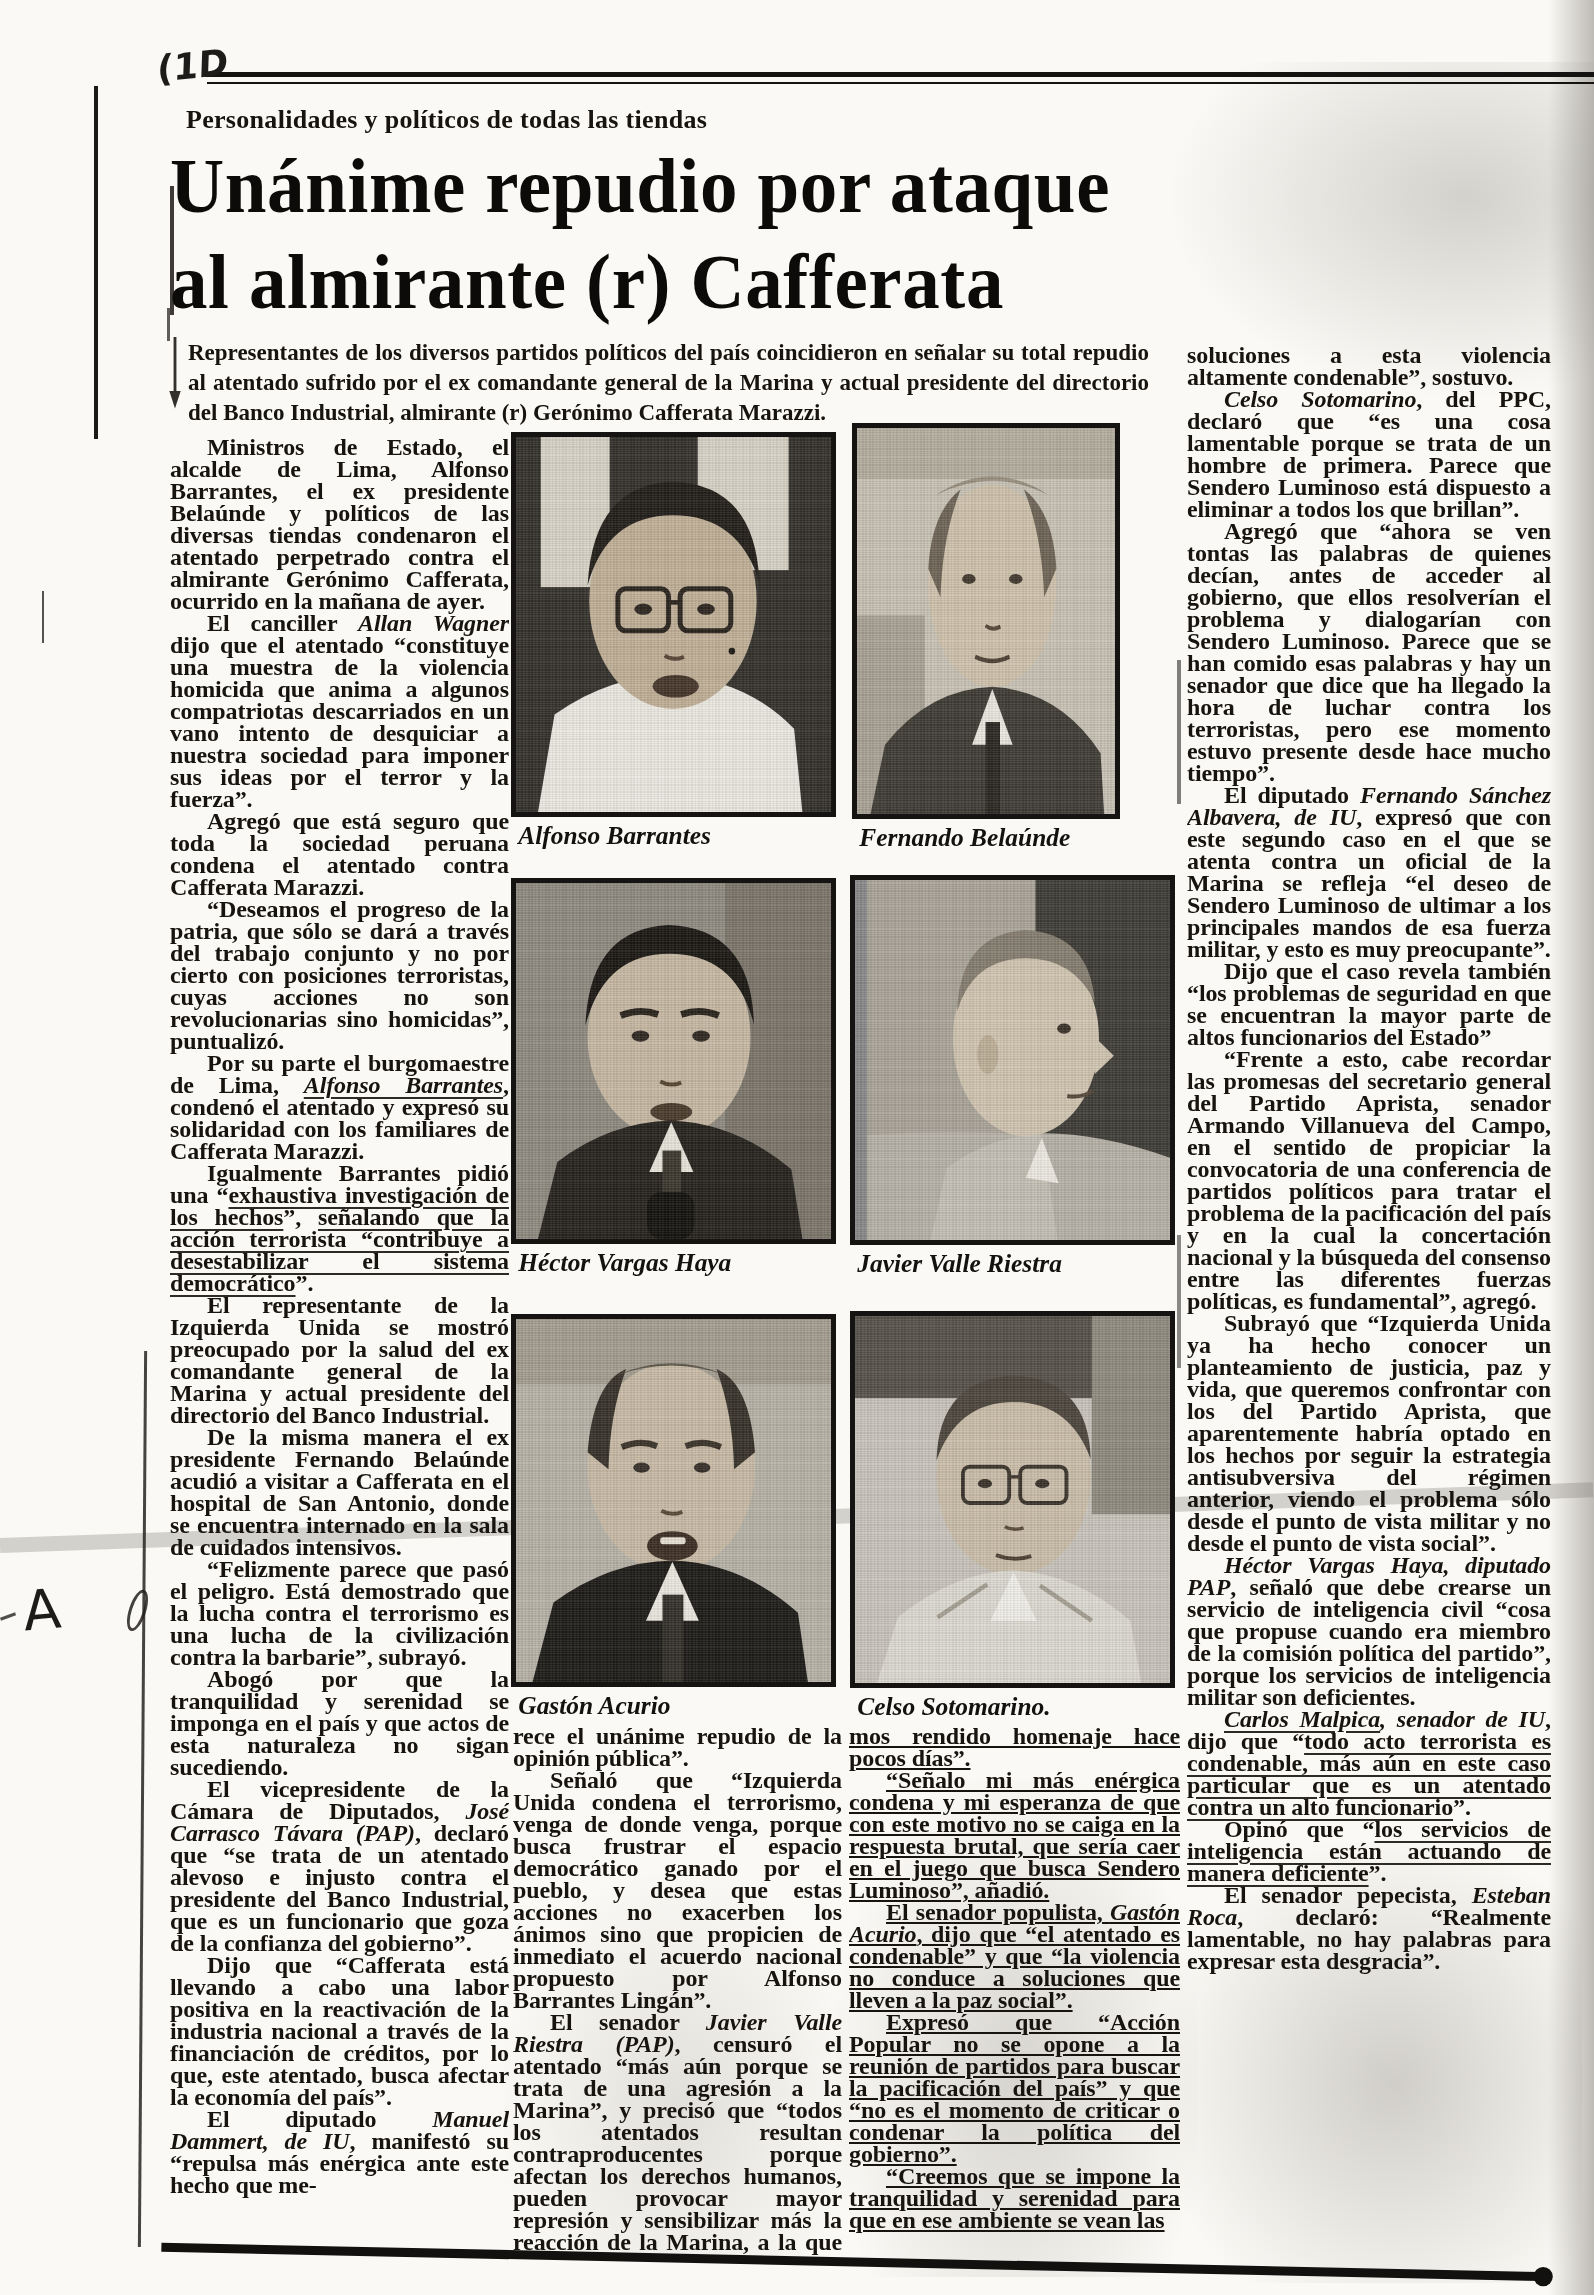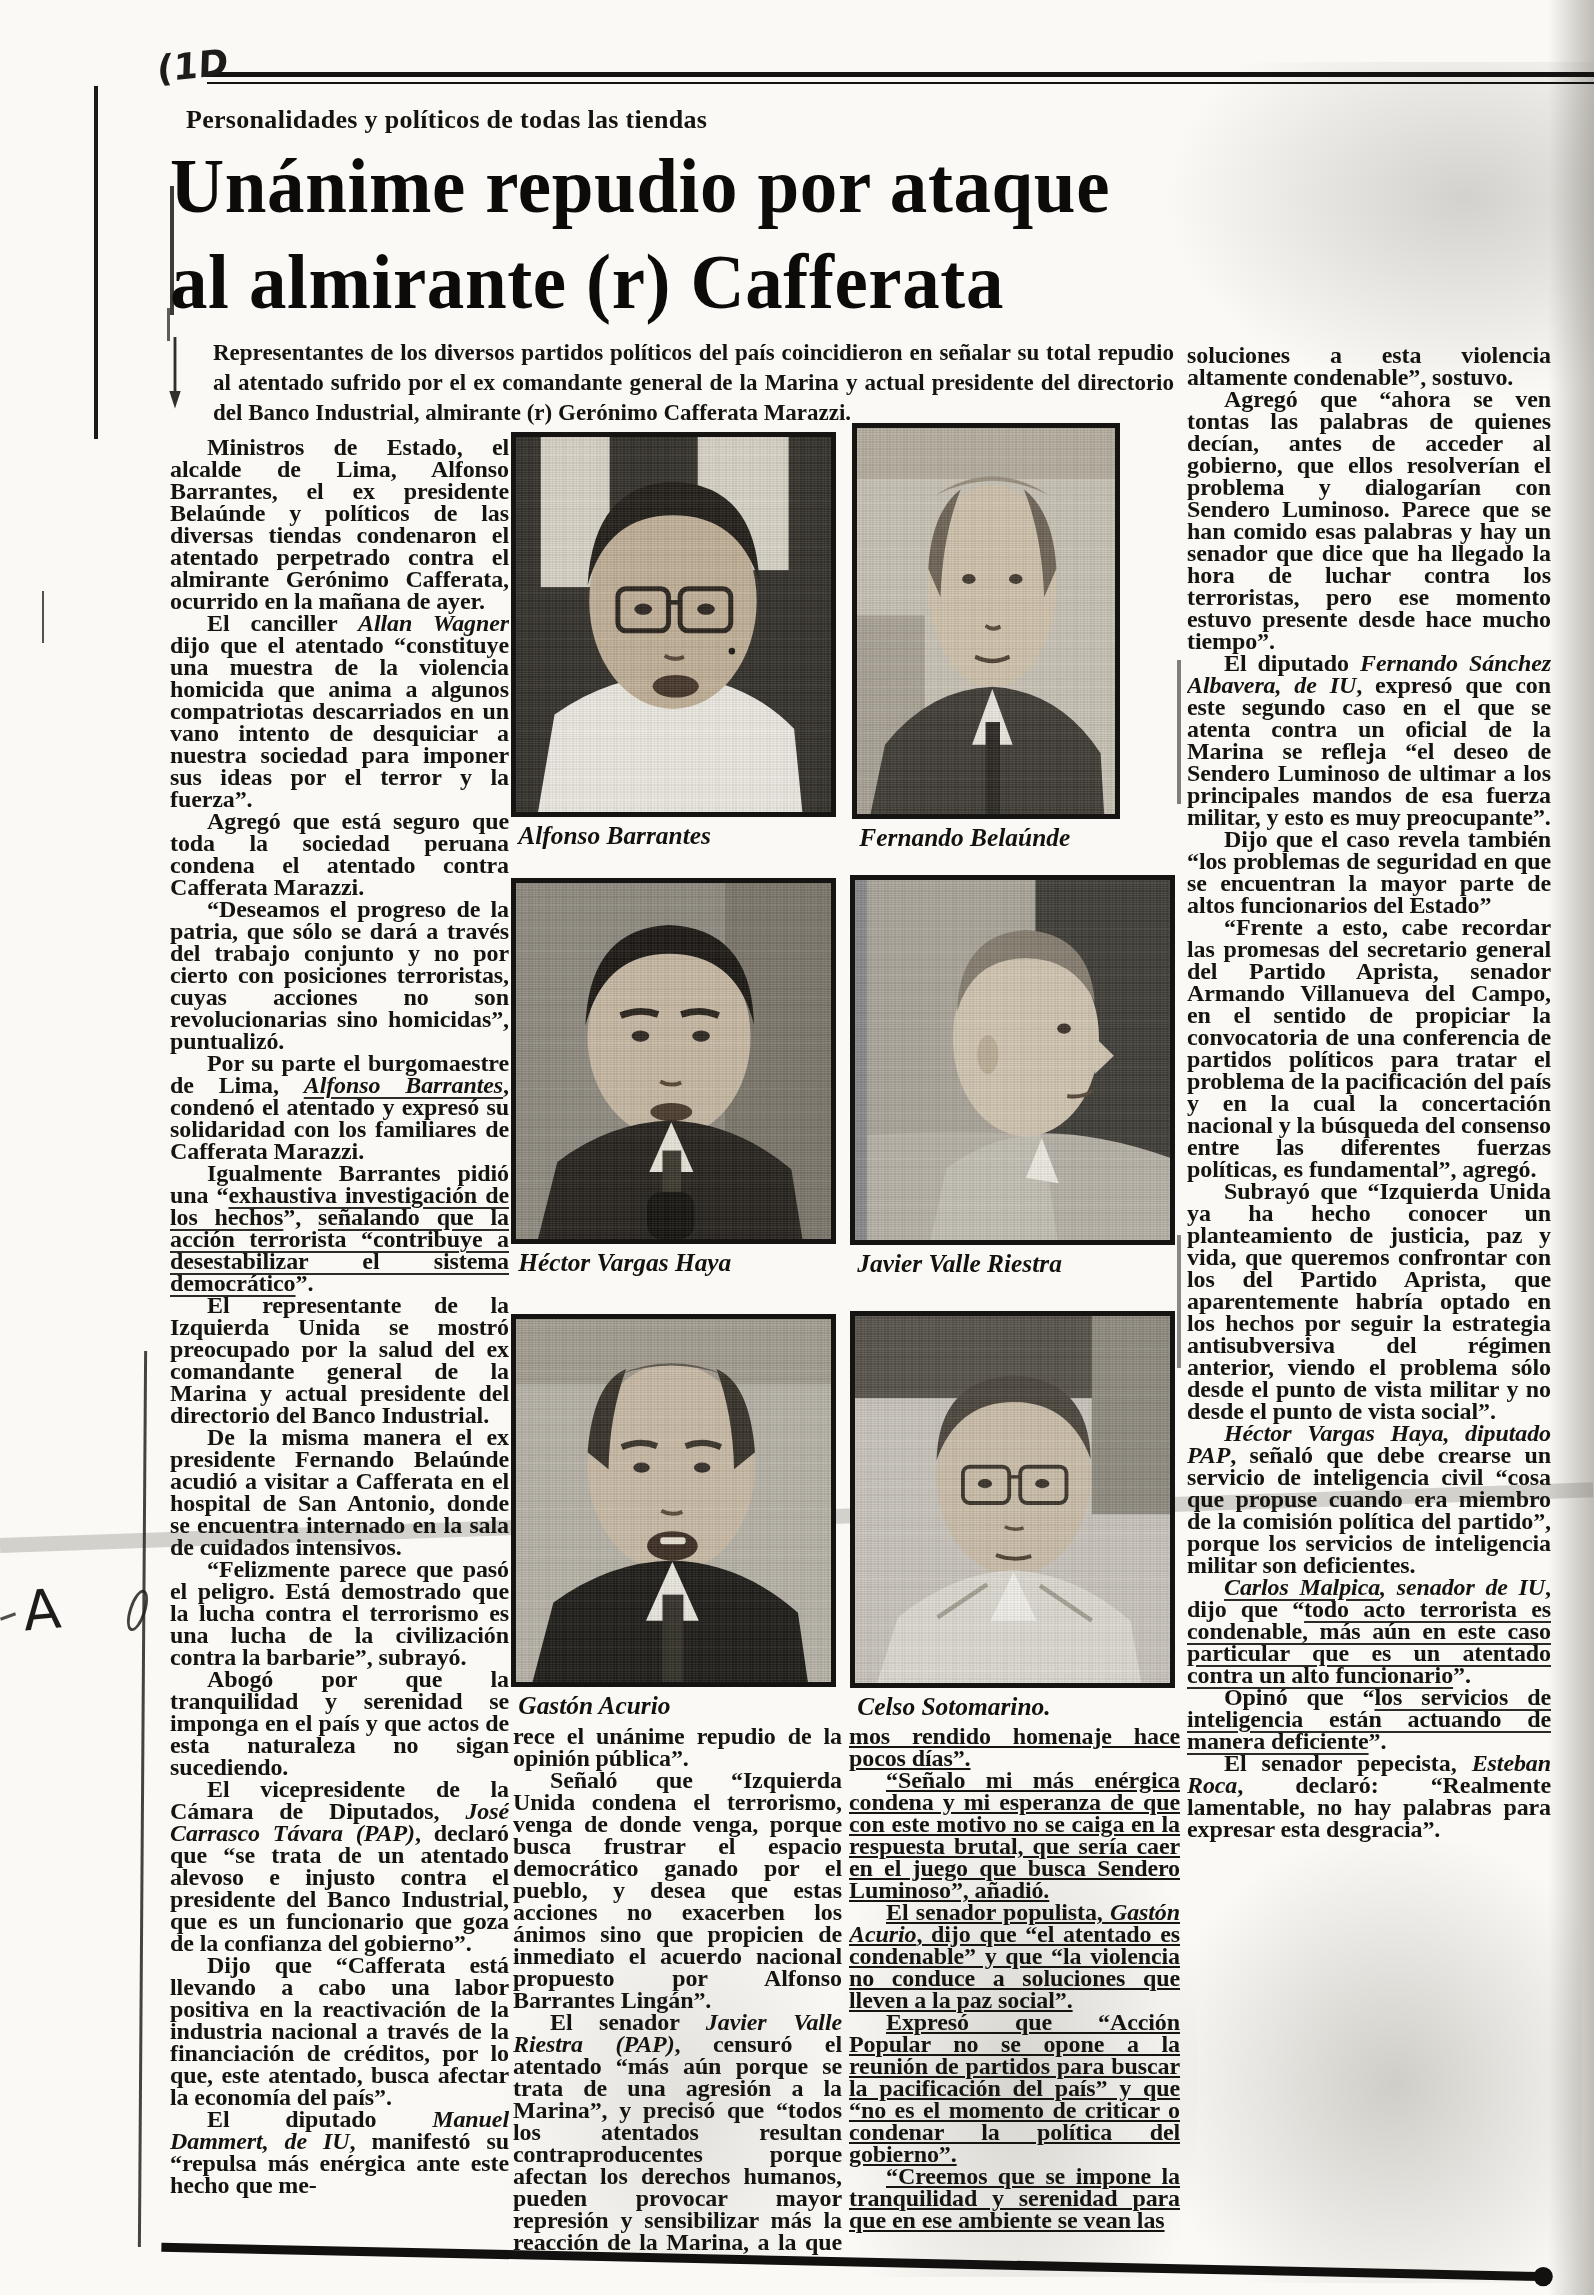--- a/index.html
+++ b/index.html
@@ -57,39 +57,40 @@
   <div class="abs rule-v" style="left:167px;top:308px;width:3.4px;height:33px;opacity:.7;"></div>
 
   <div class="abs kicker" style="left:186px;top:105px;">Personalidades y políticos de todas las tiendas</div>
   <div class="abs headline" style="left:170px;top:141px;">Unánime repudio por ataque</div>
   <div class="abs headline" style="left:170px;top:237px;">al almirante (r) Cafferata</div>
 
   <svg class="abs" style="left:167px;top:337px;width:16px;height:75px;" viewBox="0 0 28 132">
     <line x1="14" y1="0" x2="14" y2="98" stroke="#33302c" stroke-width="5"></line>
     <polygon points="4,95 24,95 14,126" fill="#33302c"></polygon>
   </svg>
-  <div class="abs lede" style="left:188px;top:338px;width:961px;margin-left:25px;">Representantes de los diversos partidos políticos del país coincidieron en señalar su total repudio al atentado sufrido por el ex comandante general de la Marina y actual presidente del directorio del Banco Industrial, almirante (r) Gerónimo Cafferata Marazzi.</div>
+  <div class="abs lede" style="left:188px;top:338px;width:961px;">Representantes de los diversos partidos políticos del país coincidieron en señalar su total repudio al atentado sufrido por el ex comandante general de la Marina y actual presidente del directorio del Banco Industrial, almirante (r) Gerónimo Cafferata Marazzi.</div>
 
   <div class="abs col" style="left:170px;top:436px;width:339px;height:1822px;">
       <p><span>Ministros de Estado, el alcalde de Lima, Alfonso Barrantes, el ex presidente Belaúnde y políticos de las diversas tiendas condenaron el atentado perpetrado contra el almirante Gerónimo Cafferata, ocurrido en la mañana de ayer.</span></p>
       <p><span>El canciller </span><span class="it">Allan Wagner</span><span> dijo que el atentado “constituye una muestra de la violencia homicida que anima a algunos compatriotas descarriados en un vano intento de desquiciar a nuestra sociedad para imponer sus ideas por el terror y la fuerza”.</span></p>
       <p><span>Agregó que está seguro que toda la sociedad peruana condena el atentado contra Cafferata Marazzi.</span></p>
       <p><span>“Deseamos el progreso de la patria, que sólo se dará a través del trabajo conjunto y no por cierto con posiciones terroristas, cuyas acciones no son revolucionarias sino homicidas”, puntualizó.</span></p>
       <p><span>Por su parte el burgomaestre de Lima, </span><span class="it ul">Alfonso Barrantes</span><span>, condenó el atentado y expresó su solidaridad con los familiares de Cafferata Marazzi.</span></p>
       <p><span>Igualmente Barrantes pidió una “</span><span class="ul">exhaustiva investigación de los hechos</span><span>”, </span><span class="ul">señalando que la acción terrorista “contribuye a desestabilizar el sistema democrático</span><span>”.</span></p>
       <p><span>El representante de la Izquierda Unida se mostró preocupado por la salud del ex comandante general de la Marina y actual presidente del directorio del Banco Industrial.</span></p>
       <p><span>De la misma manera el ex presidente Fernando Belaúnde acudió a visitar a Cafferata en el hospital de San Antonio, donde se encuentra internado en la sala de cuidados intensivos.</span></p>
       <p><span>“Felizmente parece que pasó el peligro. Está demostrado que la lucha contra el terrorismo es una lucha de la civilización contra la barbarie”, subrayó.</span></p>
       <p><span>Abogó por que la tranquilidad y serenidad se imponga en el país y que actos de esta naturaleza no sigan sucediendo.</span></p>
       <p><span>El vicepresidente de la Cámara de Diputados, </span><span class="it">José Carrasco Távara (PAP)</span><span>, declaró que “se trata de un atentado alevoso e injusto contra el presidente del Banco Industrial, que es un funcionario que goza de la confianza del gobierno”.</span></p>
       <p><span>Dijo que “Cafferata está llevando a cabo una labor positiva en la reactivación de la industria nacional a través de la financiación de créditos, por lo que, este atentado, busca afectar la economía del país”.</span></p>
       <p><span>El diputado </span><span class="it">Manuel Dammert, de IU</span><span>, manifestó su “repulsa más enérgica ante este hecho que me-</span></p>
     </div>
   <div class="abs col" style="left:1187px;top:344px;width:364px;height:1916px;">
       <p class="noind"><span>soluciones a esta violencia altamente condenable”, sostuvo.</span></p>
+      <p><span class="it">Celso Sotomarino</span><span>, del PPC, declaró que “es una cosa lamentable porque se trata de un hombre de primera. Parece que Sendero Luminoso está dispuesto a eliminar a todos los que brillan”.</span></p>
       <p><span>Agregó que “ahora se ven tontas las palabras de quienes decían, antes de acceder al gobierno, que ellos resolverían el problema y dialogarían con Sendero Luminoso. Parece que se han comido esas palabras y hay un senador que dice que ha llegado la hora de luchar contra los terroristas, pero ese momento estuvo presente desde hace mucho tiempo”.</span></p>
       <p><span>El diputado </span><span class="it">Fernando Sánchez Albavera, de IU</span><span>, expresó que con este segundo caso en el que se atenta contra un oficial de la Marina se refleja “el deseo de Sendero Luminoso de ultimar a los principales mandos de esa fuerza militar, y esto es muy preocupante”.</span></p>
       <p><span>Dijo que el caso revela también “los problemas de seguridad en que se encuentran la mayor parte de altos funcionarios del Estado”</span></p>
       <p><span>“Frente a esto, cabe recordar las promesas del secretario general del Partido Aprista, senador Armando Villanueva del Campo, en el sentido de propiciar la convocatoria de una conferencia de partidos políticos para tratar el problema de la pacificación del país y en la cual la concertación nacional y la búsqueda del consenso entre las diferentes fuerzas políticas, es fundamental”, agregó.</span></p>
       <p><span>Subrayó que “Izquierda Unida ya ha hecho conocer un planteamiento de justicia, paz y vida, que queremos confrontar con los del Partido Aprista, que aparentemente habría optado en los hechos por seguir la estrategia antisubversiva del régimen anterior, viendo el problema sólo desde el punto de vista militar y no desde el punto de vista social”.</span></p>
       <p><span class="it">Héctor Vargas Haya, diputado PAP</span><span>, señaló que debe crearse un servicio de inteligencia civil “cosa que propuse cuando era miembro de la comisión política del partido”, porque los servicios de inteligencia militar son deficientes.</span></p>
       <p><span class="it ul">Carlos Malpica</span><span class="it">, senador de IU</span><span>, dijo que “</span><span class="ul">todo acto terrorista es condenable, más aún en este caso particular que es un atentado contra un alto funcionario</span><span>”.</span></p>
       <p><span>Opinó que “</span><span class="ul">los servicios de inteligencia están actuando de manera deficiente</span><span>”.</span></p>
       <p><span>El senador pepecista, </span><span class="it">Esteban Roca</span><span>, declaró: “Realmente lamentable, no hay palabras para expresar esta desgracia”.</span></p>
     </div>

